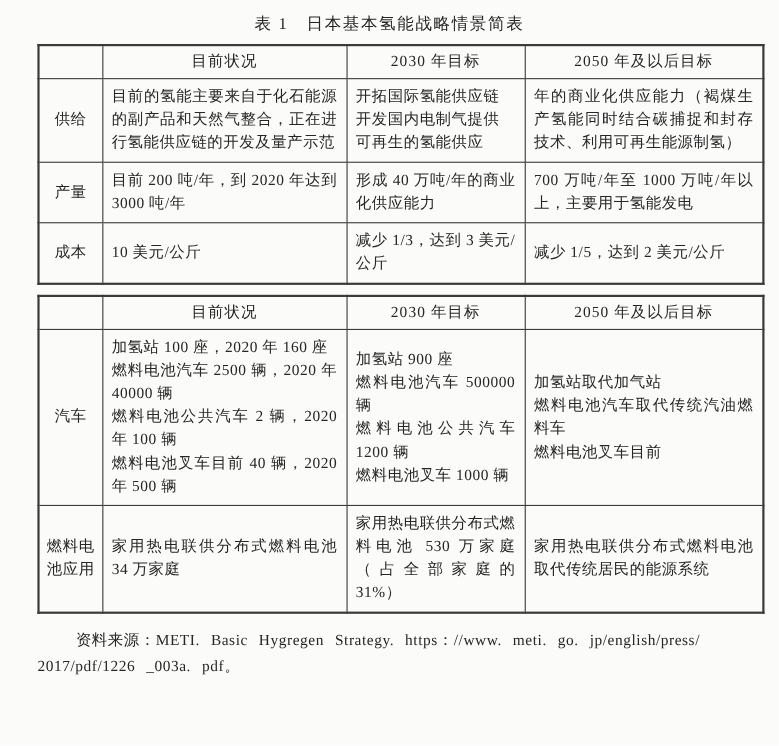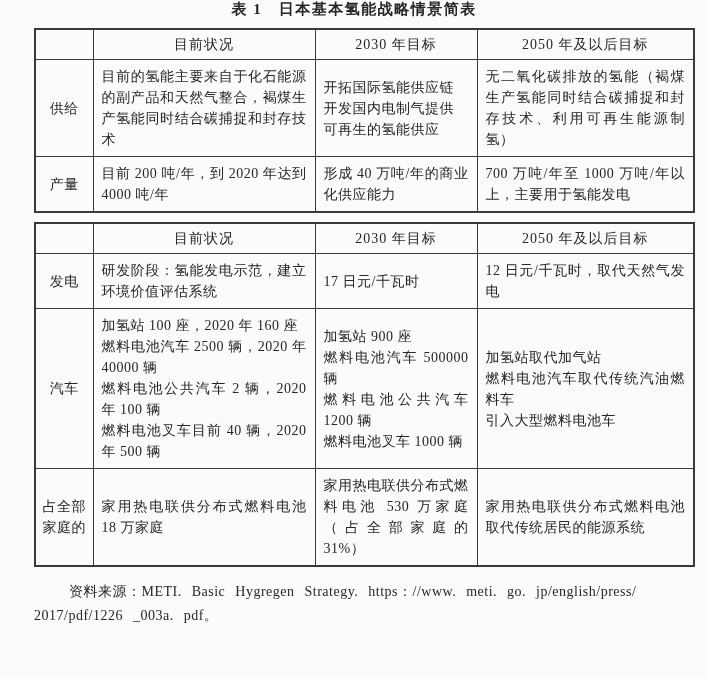--- a/index.html
+++ b/index.html
@@ -7,22 +7,23 @@
     width:708px;
     min-height:678px;
     background:#fbfbfa;
     font-family:"Liberation Serif","DejaVu Serif",serif;
     color:#262626;
     box-sizing:border-box;
     overflow:hidden;
   }
   .title{
     text-align:center;
-    font-weight:bold;
+    font-weight:normal;
     font-size:15px;
+    padding-top:12px;
     letter-spacing:1.5px;
   }
   table.strategy{
     border-collapse:collapse;
     table-layout:fixed;
     width:659px;
     margin:9px 0 0 34px;
     border:2px solid #3a3a3a;
   }
   table.strategy th, table.strategy td{
@@ -79,31 +80,37 @@
       <tr>
         <th></th>
         <th>目前状况</th>
         <th>2030 年目标</th>
         <th>2050 年及以后目标</th>
       </tr>
     </thead>
     <tbody>
       <tr>
         <th class="row-label">供给</th>
-        <td class="cell">目前的氢能主要来自于化石能源的副产品和天然气整合，褐煤生产氢能同时结合碳捕捉和封存技术</td>
+        <td class="cell">目前的氢能主要来自于化石能源的副产品和天然气整合，正在进行氢能供应链的开发及量产示范</td>
         <td class="cell">开拓国际氢能供应链
 开发国内电制气提供
 可再生的氢能供应</td>
-        <td class="cell">无二氧化碳排放的氢能（褐煤生产氢能同时结合碳捕捉和封存技术、利用可再生能源制氢）</td>
+        <td class="cell">年的商业化供应能力（褐煤生产氢能同时结合碳捕捉和封存技术、利用可再生能源制氢）</td>
       </tr>
       <tr>
         <th class="row-label">产量</th>
-        <td class="cell">目前 200 吨/年，到 2020 年达到 4000 吨/年</td>
+        <td class="cell">目前 200 吨/年，到 2020 年达到 3000 吨/年</td>
         <td class="cell">形成 40 万吨/年的商业化供应能力</td>
         <td class="cell">700 万吨/年至 1000 万吨/年以上，主要用于氢能发电</td>
+      </tr>
+      <tr>
+        <th class="row-label">成本</th>
+        <td class="cell">10 美元/公斤</td>
+        <td class="cell">减少 1/3，达到 3 美元/公斤</td>
+        <td class="cell">减少 1/5，达到 2 美元/公斤</td>
       </tr>
     </tbody>
   </table>
 
   <table class="strategy gap2">
     <colgroup>
       <col style="width:58px">
         <col style="width:222px">
         <col style="width:162px">
         <col style="width:217px">
@@ -111,42 +118,36 @@
     <thead>
       <tr>
         <th></th>
         <th>目前状况</th>
         <th>2030 年目标</th>
         <th>2050 年及以后目标</th>
       </tr>
     </thead>
     <tbody>
       <tr>
-        <th class="row-label">发电</th>
-        <td class="cell">研发阶段：氢能发电示范，建立环境价值评估系统</td>
-        <td class="cell">17 日元/千瓦时</td>
-        <td class="cell">12 日元/千瓦时，取代天然气发电</td>
-      </tr>
-      <tr>
         <th class="row-label">汽车</th>
         <td class="cell">加氢站 100 座，2020 年 160 座
 燃料电池汽车 2500 辆，2020 年 40000 辆
 燃料电池公共汽车 2 辆，2020 年 100 辆
 燃料电池叉车目前 40 辆，2020 年 500 辆</td>
         <td class="cell">加氢站 900 座
 燃料电池汽车 500000 辆
 燃料电池公共汽车 1200 辆
 燃料电池叉车 1000 辆</td>
         <td class="cell">加氢站取代加气站
 燃料电池汽车取代传统汽油燃料车
-引入大型燃料电池车</td>
+燃料电池叉车目前</td>
       </tr>
       <tr>
-        <th class="row-label">占全部家庭的</th>
-        <td class="cell">家用热电联供分布式燃料电池 18 万家庭</td>
+        <th class="row-label">燃料电池应用</th>
+        <td class="cell">家用热电联供分布式燃料电池 34 万家庭</td>
         <td class="cell">家用热电联供分布式燃料电池 530 万家庭（占全部家庭的 31%）</td>
         <td class="cell">家用热电联供分布式燃料电池取代传统居民的能源系统</td>
       </tr>
     </tbody>
   </table>
 
   <div class="footnote">资料来源：METI. Basic Hygregen Strategy. https：//www. meti. go. jp/english/press/
 2017/pdf/1226 _003a. pdf。</div>
 
 </div>

